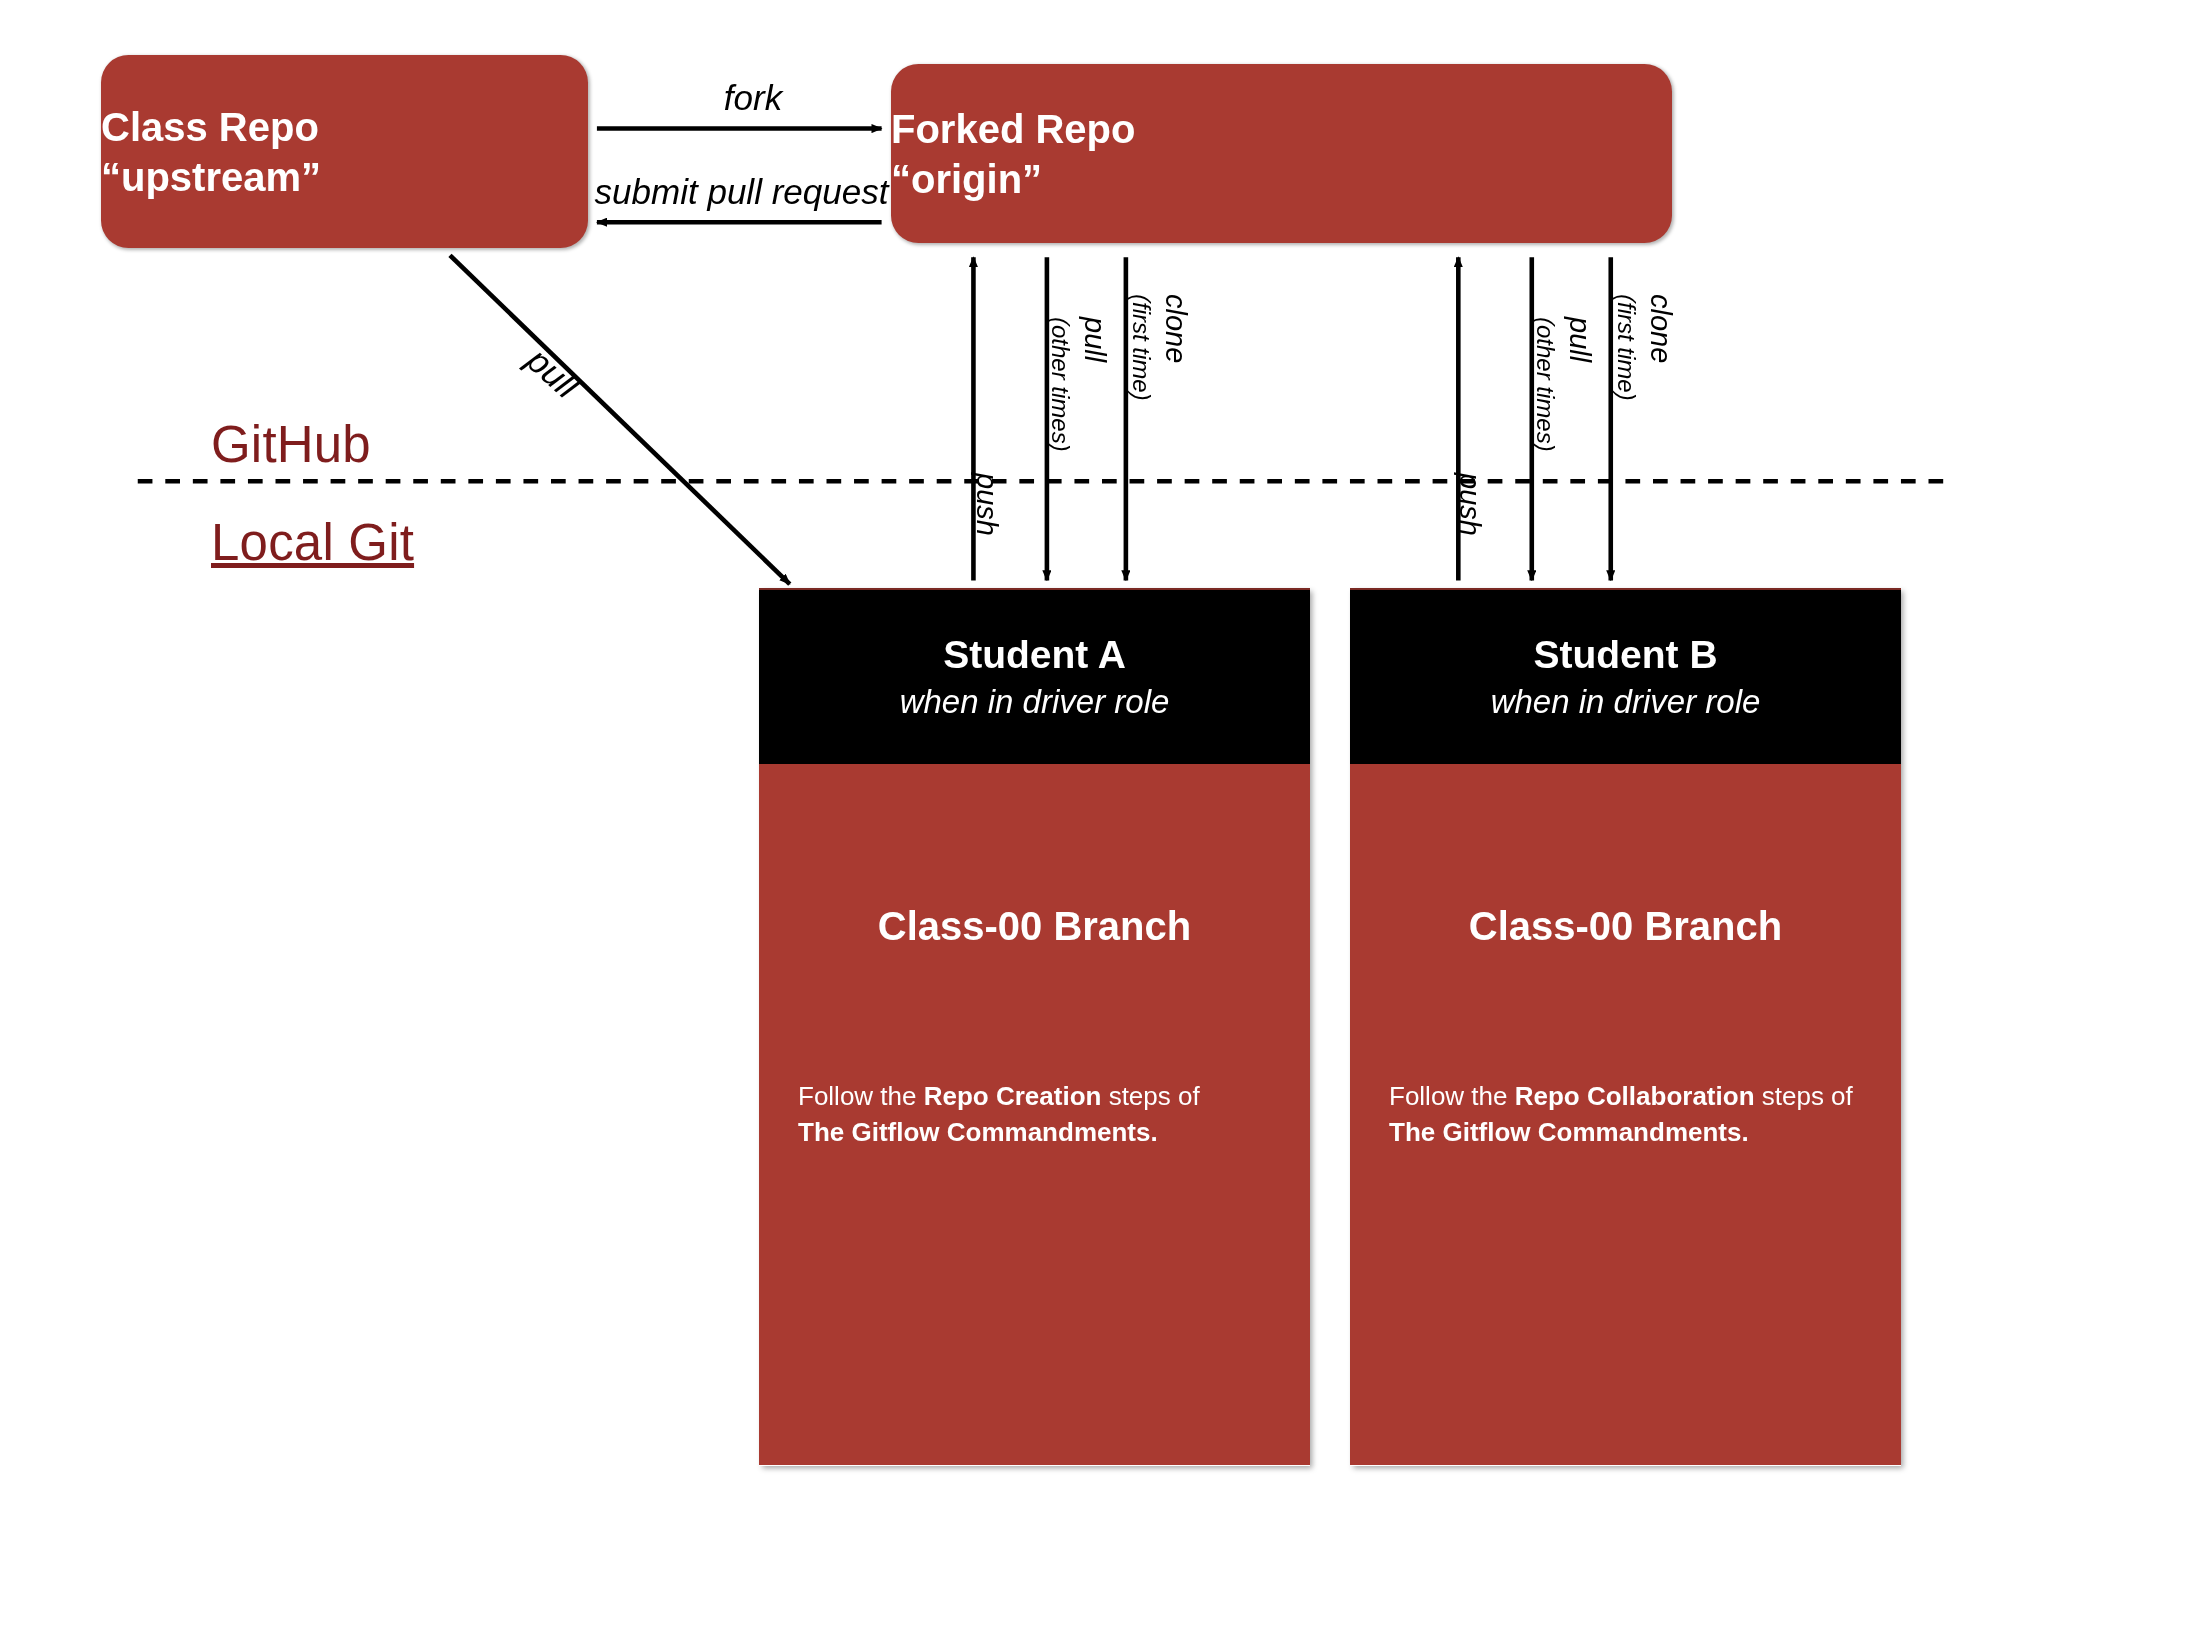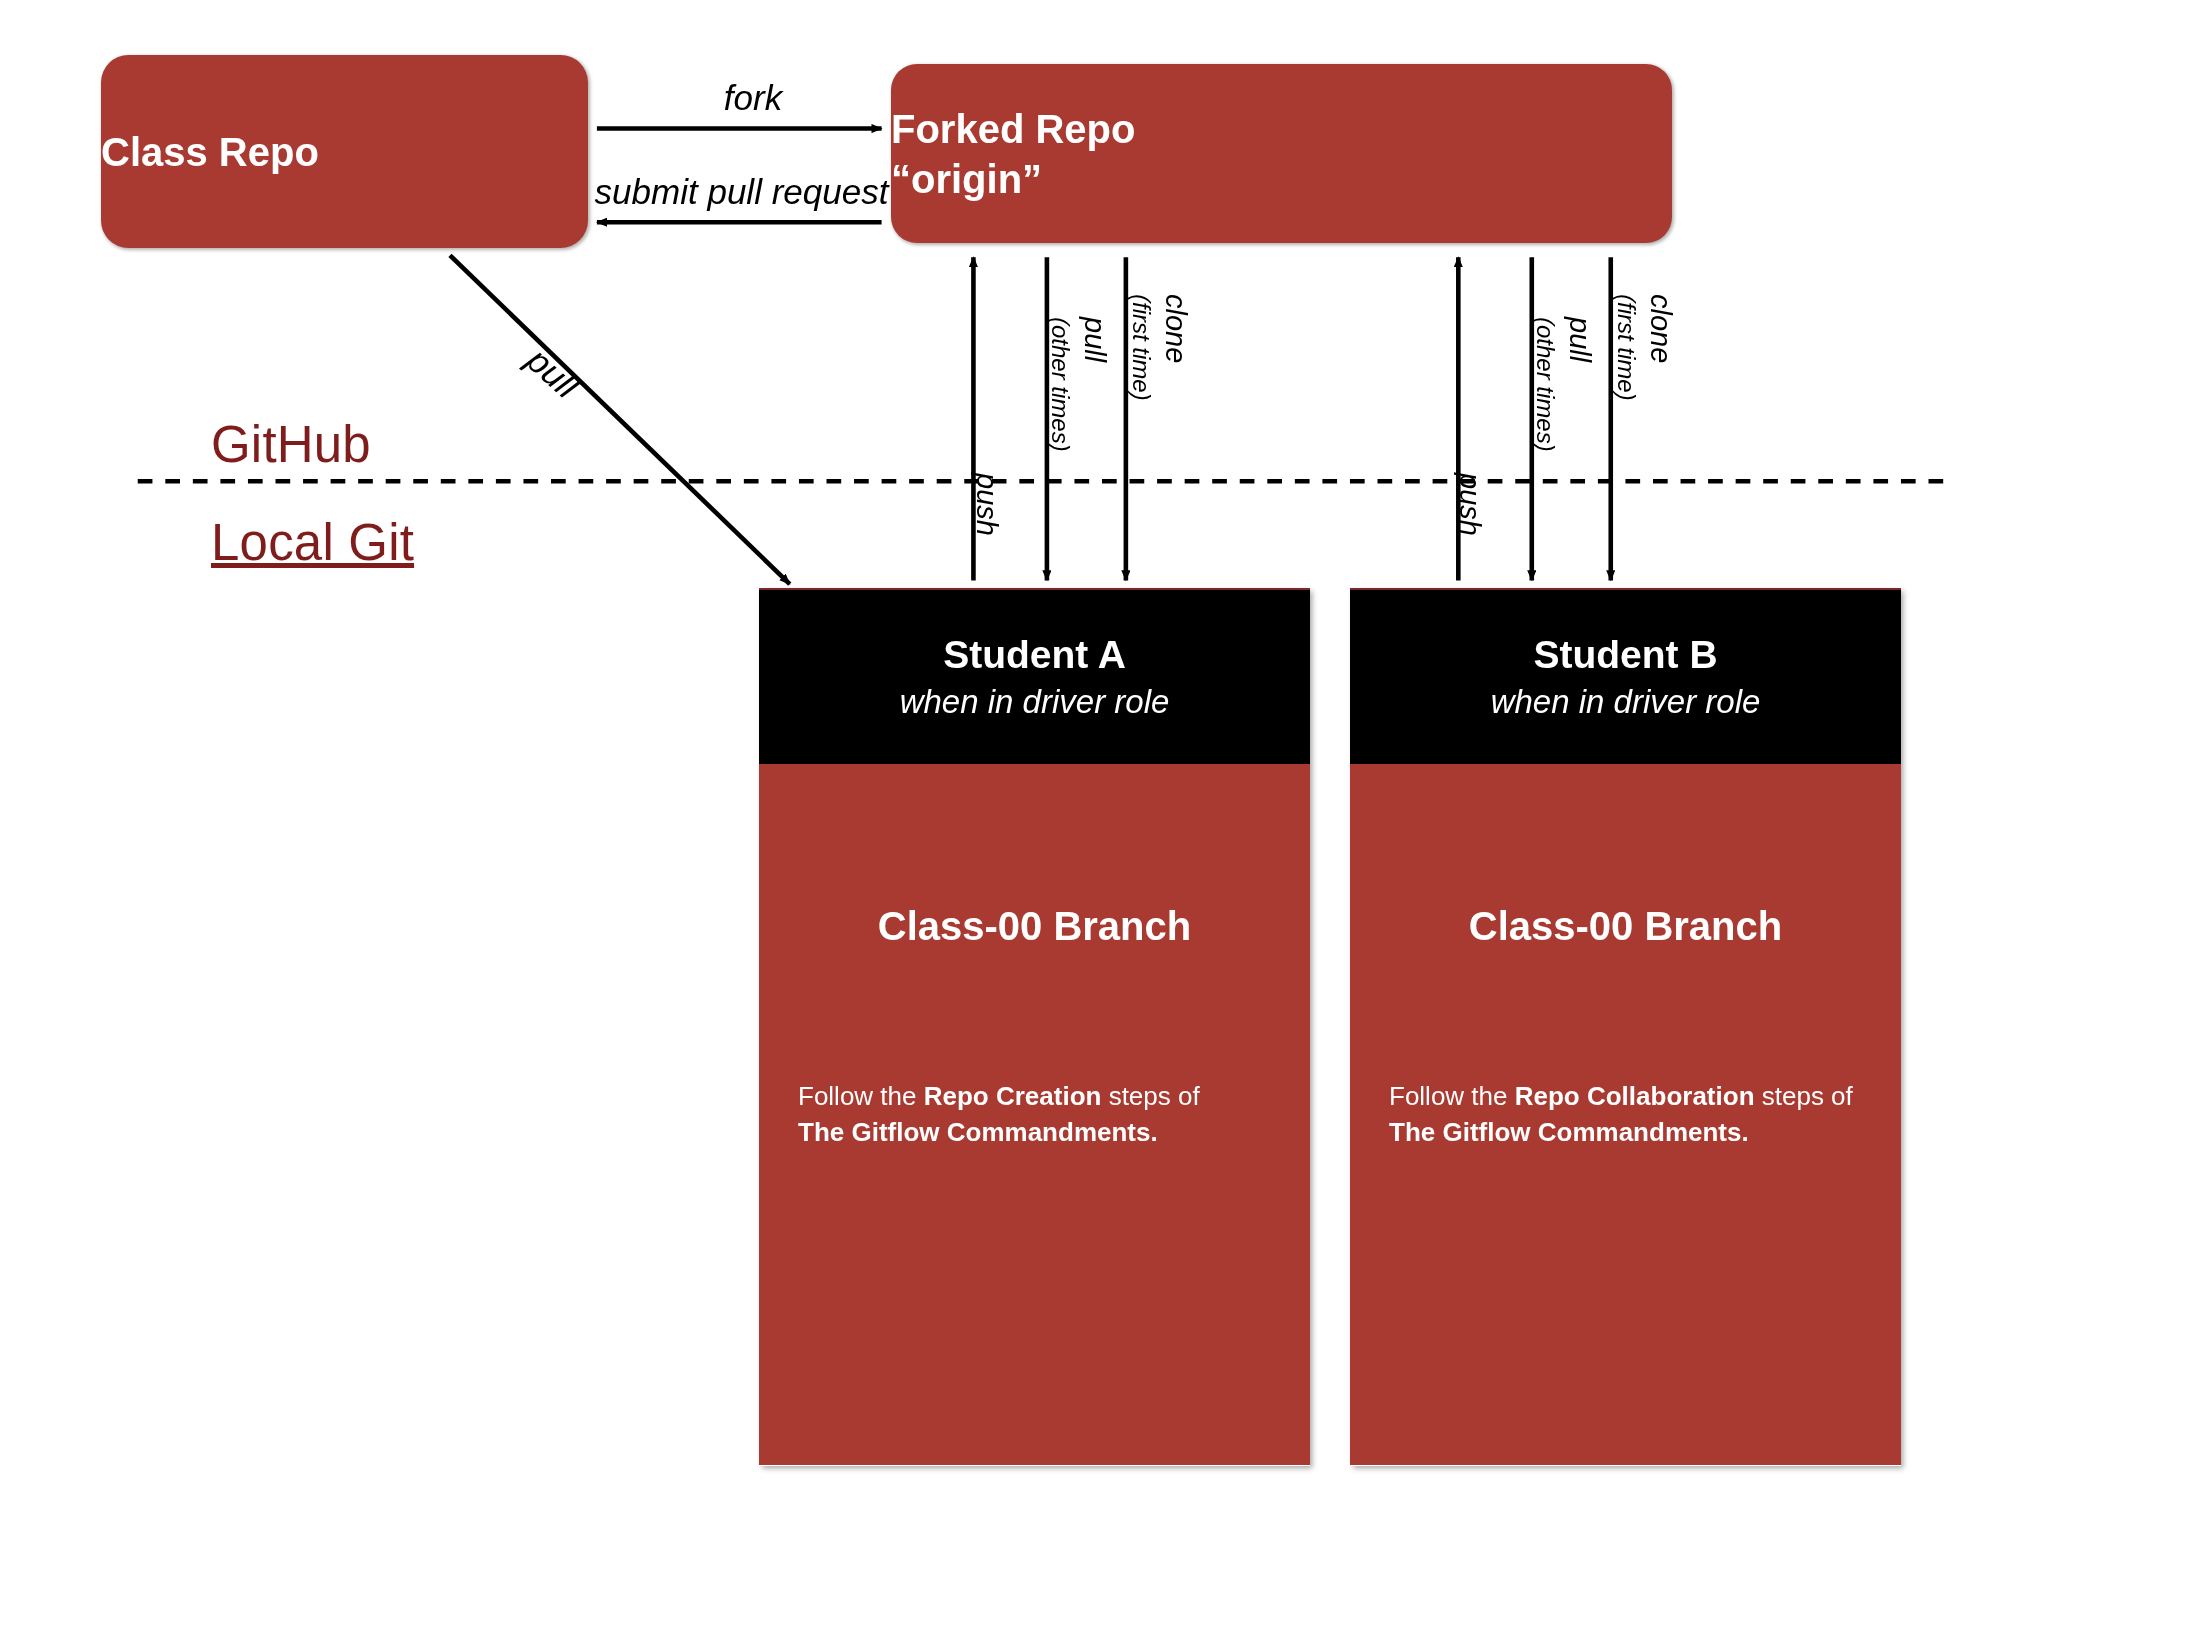--- a/index.html
+++ b/index.html
@@ -38,21 +38,20 @@
     font-size: 40px;
     line-height: 1.25;
   }
   .forked-repo {
     left: 891px;
     top: 64px;
     width: 781px;
     height: 179px;
     font-size: 40px;
     line-height: 1.25;
-    border-radius: 26px;
   }
 
   
   svg.overlay {
     position: absolute;
     left: 0;
     top: 0;
     width: 2204px;
     height: 1653px;
     pointer-events: none;
@@ -151,20 +150,21 @@
   }
 
 </style>
 </head>
 <body>
 
 <div class="canvas">
 
   <div class="repo-box class-repo">
     <div>Class Repo</div>
+    <div>“upstream”</div>
   </div>
 
   <div class="repo-box forked-repo">
     <div>Forked Repo</div>
     <div>“origin”</div>
   </div>
 
   <div class="arrow-label" style="left:698px; top:78px; width:110px;">fork</div>
   <div class="arrow-label" style="left:590px; top:172px; width:303px;">submit pull request</div>
 

